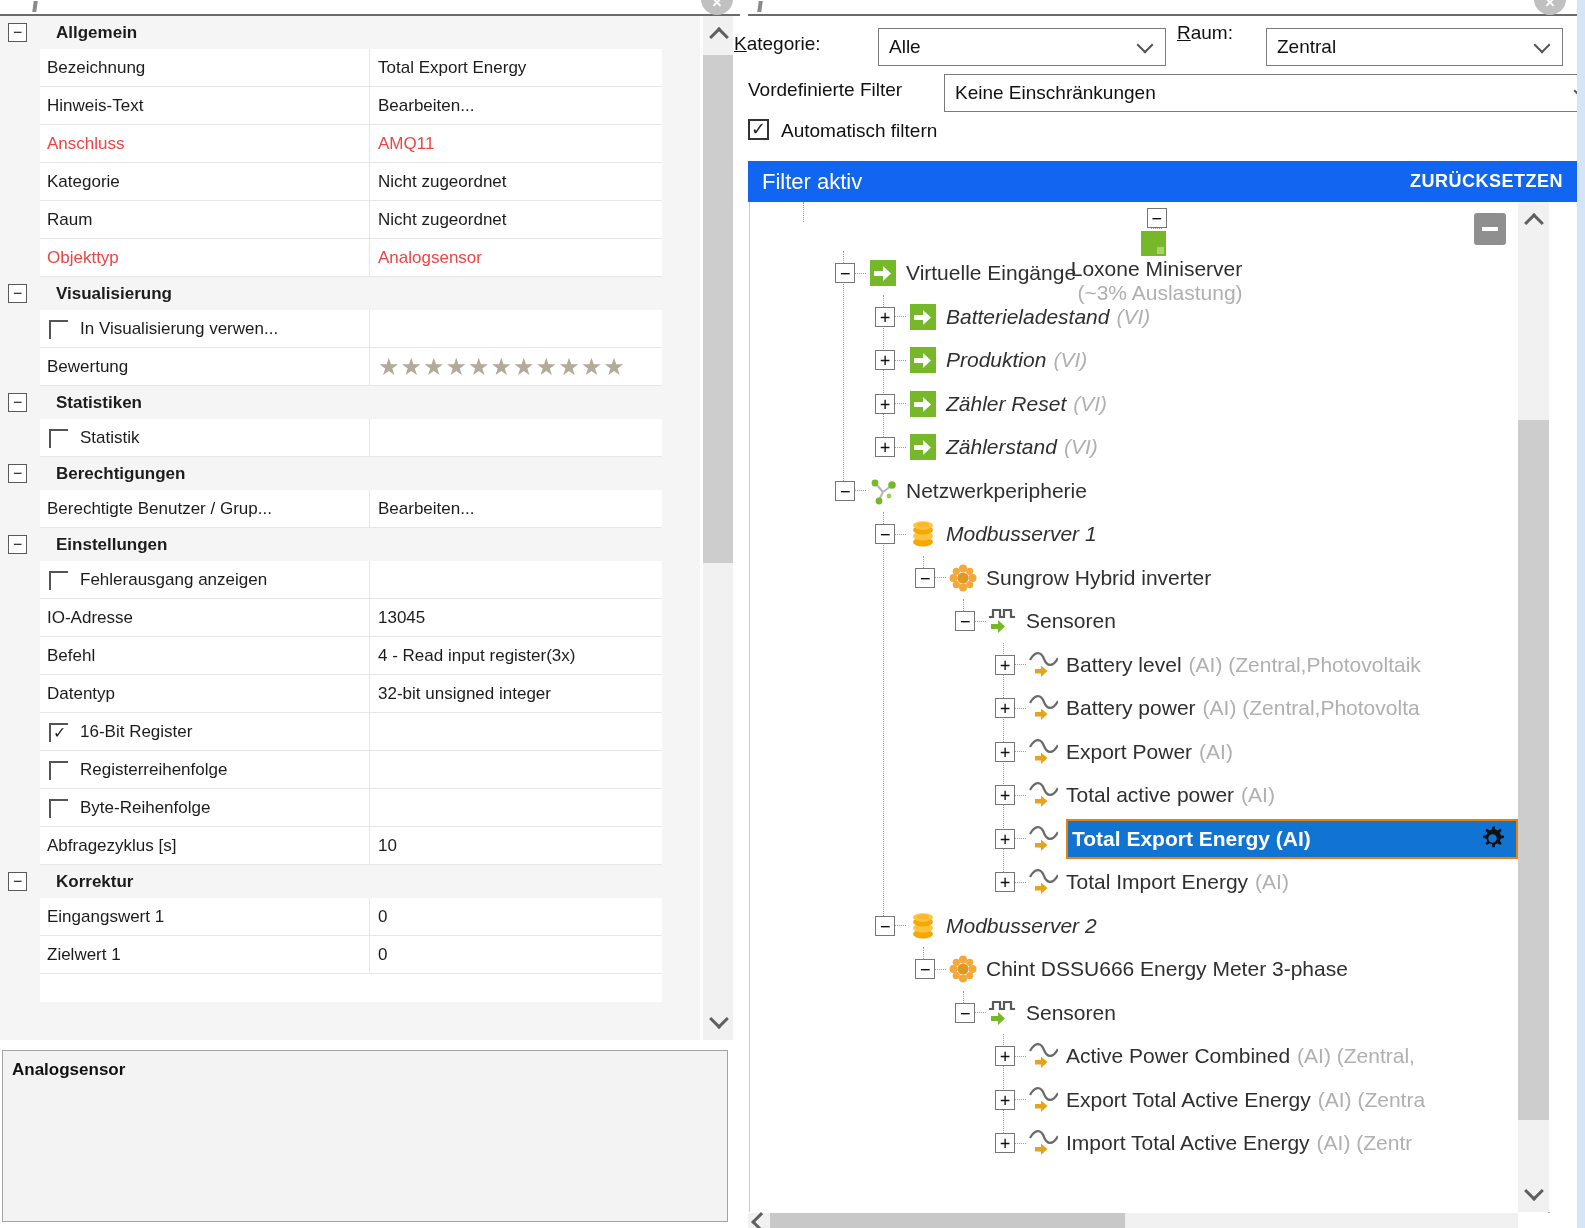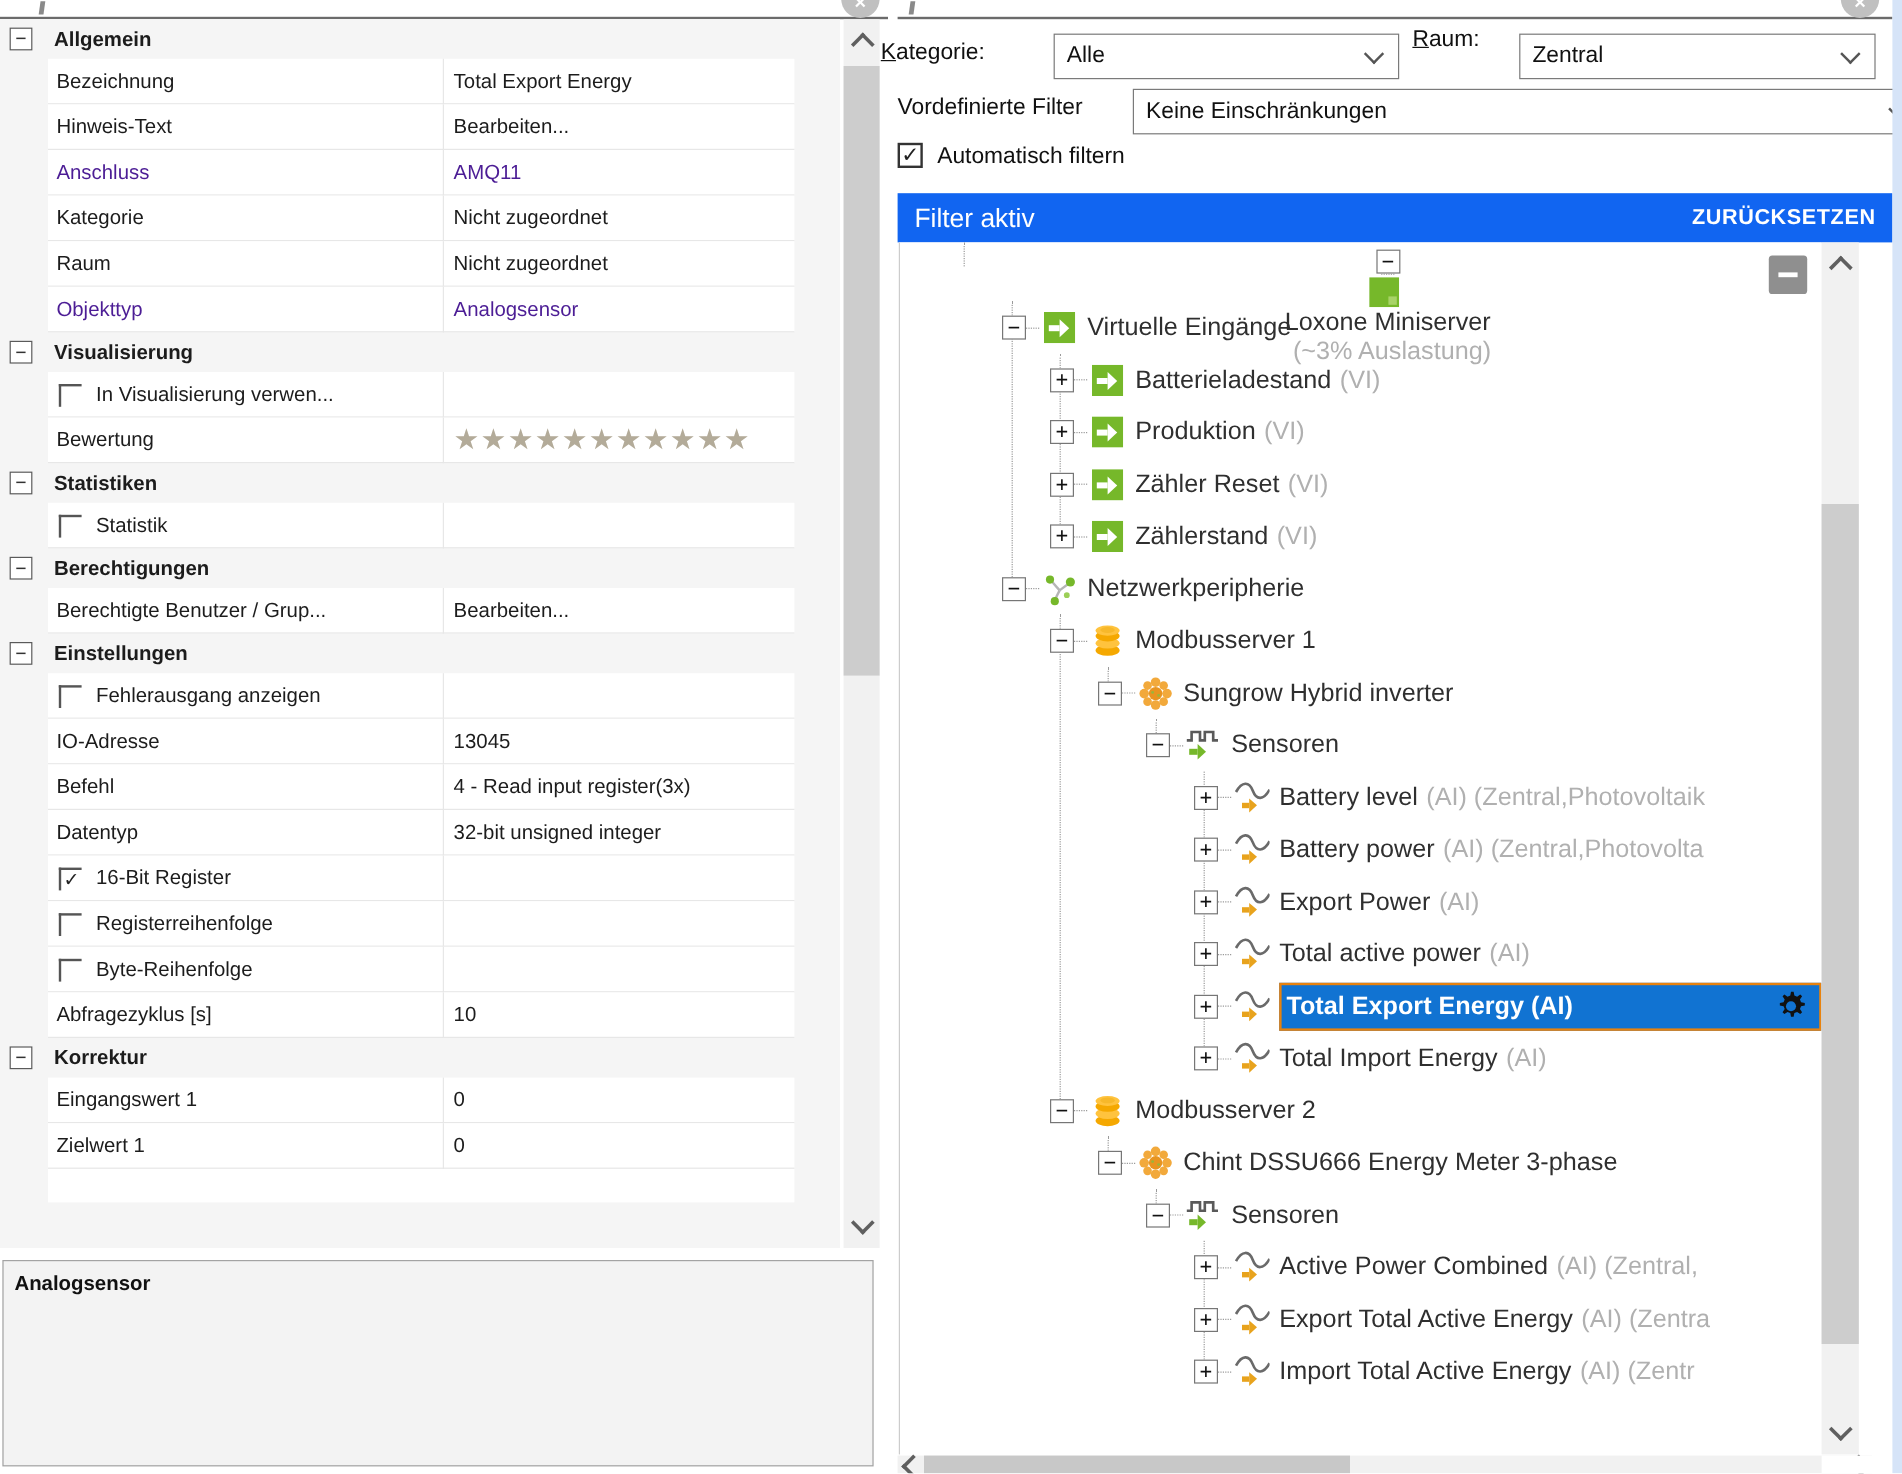--- a/index.html
+++ b/index.html
@@ -15,28 +15,28 @@
     display:flex;align-items:center;justify-content:center;font-size:16px;font-weight:bold;}
   .circle-btn::after{content:"✕";margin-top:6px;font-size:13px;}
 
   
   #prop-grid{position:absolute;left:0;top:16px;width:700px;height:1024px;background:#f5f5f5;overflow:hidden;
     font-size:17px;color:#1c1c1c;}
   .sec-header{height:33px;display:flex;align-items:center;background:#f5f5f5;}
   .sec-box{width:17px;height:17px;border:1px solid #5a5a5a;background:#fff;margin-left:8px;flex:0 0 auto;
     display:flex;align-items:center;justify-content:center;color:#333;}
   .sec-box::before{content:"−";font-size:15px;line-height:15px;font-family:"DejaVu Sans Mono",monospace;}
-  .sec-title{font-weight:bold;margin-left:18px;}
+  .sec-title{font-weight:bold;margin-left:29px;}
   .prow{height:38px;display:flex;}
   .pgutter{width:40px;background:#f5f5f5;flex:0 0 auto;}
   .plabel{width:330px;flex:0 0 auto;background:#fff;border-bottom:1px solid #e7e7e7;border-right:1px solid #e7e7e7;
     display:flex;align-items:center;padding-left:7px;box-sizing:border-box;white-space:nowrap;overflow:hidden;}
   .pvalue{width:292px;flex:0 0 auto;background:#fff;border-bottom:1px solid #e7e7e7;
     display:flex;align-items:center;padding-left:8px;box-sizing:border-box;white-space:nowrap;overflow:hidden;}
-  .prow.disabled .plabel,.prow.disabled .pvalue{color:#4c1d95;}
+  .prow.disabled .plabel,.prow.disabled .pvalue{color:#ef4444;}
   .cb{width:17px;height:17px;border-left:2px solid #555;border-top:2px solid #555;margin:2px 12px 0 2px;flex:0 0 auto;
     position:relative;}
   .cb.checked::after{content:"✓";position:absolute;left:2px;top:-2px;font-size:16px;color:#222;}
   .stars{font-size:24px;color:#b3ab99;letter-spacing:1px;overflow:hidden;width:284px;white-space:nowrap;}
   .fill-row{height:28px;background:#fff;margin-left:40px;width:622px;}
 
   
   .vscroll{position:absolute;width:30px;background:#f1f1f1;}
   #left-vscroll{left:703px;top:16px;height:1024px;}
   #tree-vscroll{left:1518px;top:202px;height:1010px;width:31px;}
@@ -73,21 +73,21 @@
   #filter-bar{position:absolute;left:748px;top:161px;width:829px;height:41px;background:#1165f1;color:#fff;
     display:flex;align-items:center;justify-content:space-between;padding:0 14px;box-sizing:border-box;}
   #filter-bar .fstatus{font-size:22px;}
   #filter-bar .freset{font-size:18px;font-weight:bold;letter-spacing:0.5px;}
 
   
   #tree{position:absolute;left:749px;top:202px;width:769px;height:1010px;background:#fff;overflow:hidden;
     border-left:1px solid #cccccc;padding-top:6px;box-sizing:border-box;}
   .vline{position:absolute;width:0;border-left:1px dotted #9a9a9a;}
   .trow{height:43.5px;display:flex;align-items:center;position:relative;font-size:21px;color:#2f2f2f;white-space:nowrap;}
-  .lvl0{padding-left:45px;flex-direction:column;} .lvl1{padding-left:85px;} .lvl2{padding-left:125px;}
+  .lvl0{padding-left:45px;flex-direction:column;} .lvl1{padding-left:85px;} .lvl2{padding-left:125px;font-style:italic;}
   .lvl3{padding-left:165px;} .lvl4{padding-left:205px;} .lvl5{padding-left:245px;}
   .exp{width:18px;height:18px;border:1px solid #767676;background:#fff;flex:0 0 auto;position:relative;z-index:2;
     display:flex;align-items:center;justify-content:center;color:#111;font-family:"DejaVu Sans Mono",monospace;}
   .exp.plus::before{content:"+";font-size:17px;line-height:16px;}
   .exp.minus::before{content:"−";font-size:17px;line-height:16px;}
   .hline{width:11px;border-top:1px dotted #9a9a9a;flex:0 0 auto;}
   .ticon{width:30px;height:28px;flex:0 0 auto;margin:0 8px 0 2px;display:flex;align-items:center;justify-content:center;}
   .tsuffix{color:#b0b0b0;margin-left:7px;}
   .sel-box{height:40px;flex:1;background:#1173d2;border:2px solid #e8820e;box-sizing:border-box;
     display:flex;align-items:center;margin-right:0;}

